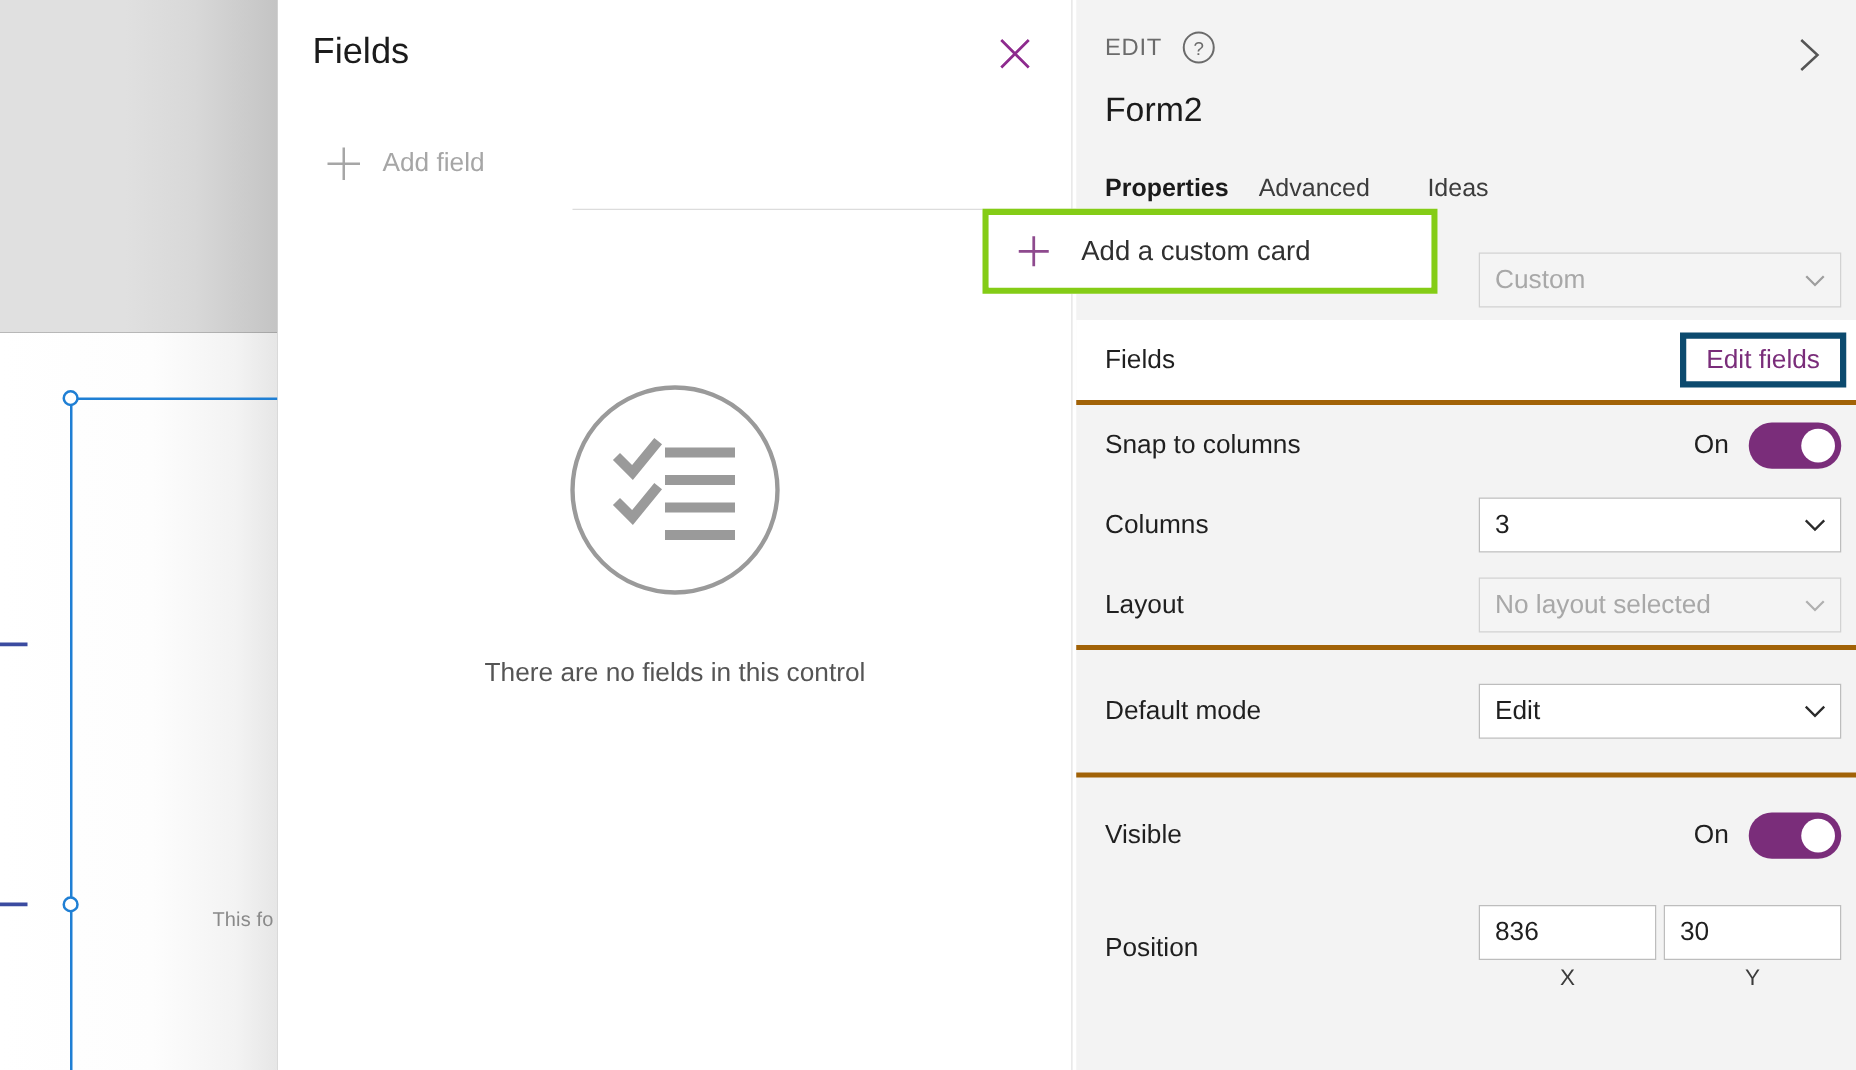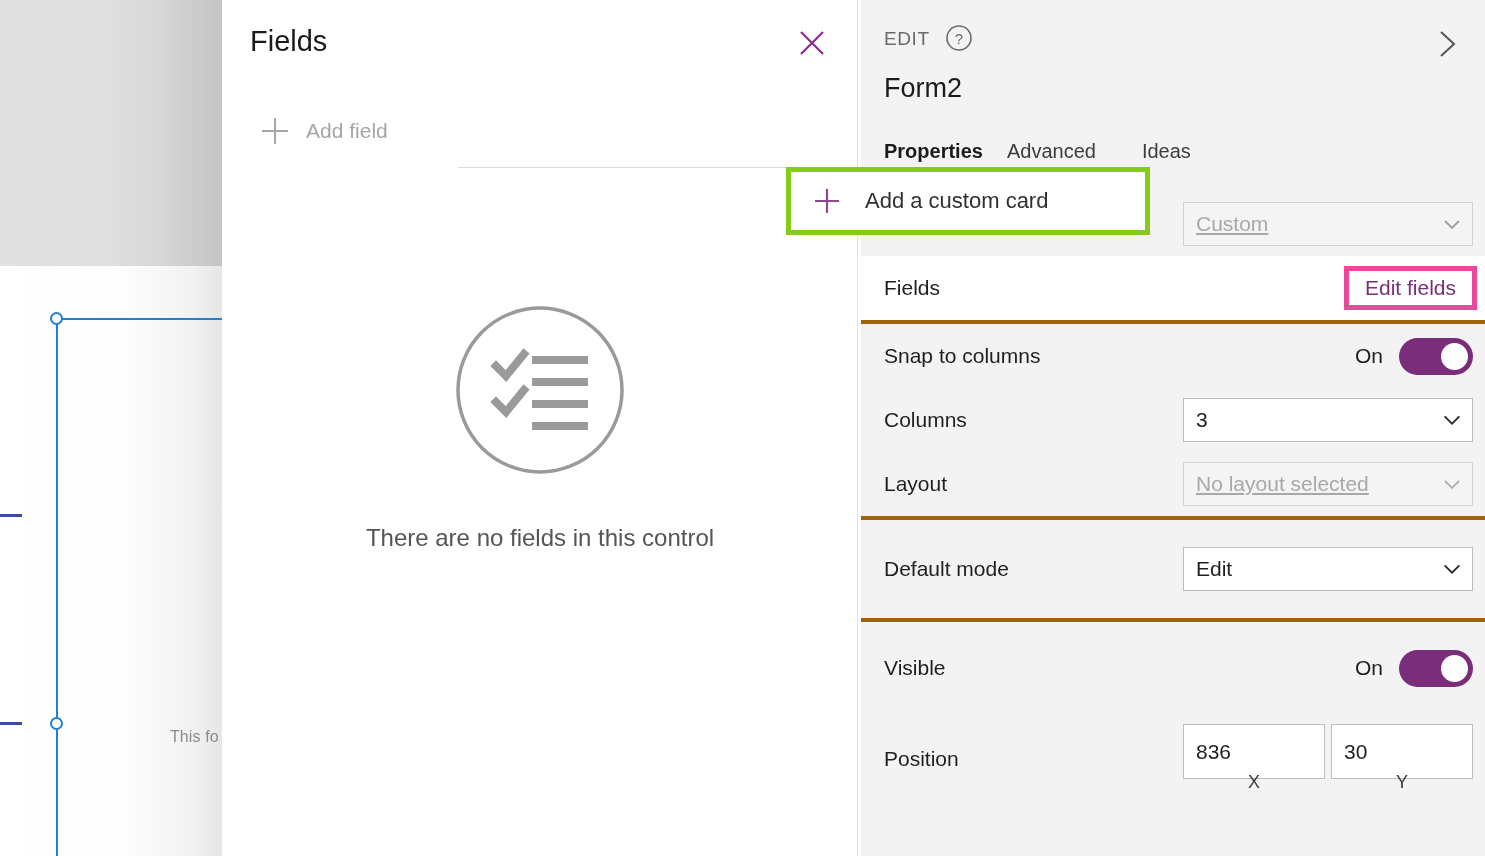--- a/index.html
+++ b/index.html
@@ -98,21 +98,21 @@
   }
 
   
   #empty-state {
     position: absolute; left: 0; top: 0; width: 636px; height: 856px;
     display: flex; flex-direction: column; align-items: center; justify-content: center;
     pointer-events: none;
   }
   #empty-icon { margin-bottom: 44px; }
   #empty-text {
-    font-size: 24px; color: #555555; font-weight: 400;
+    font-size: 21px; color: #555555; font-weight: 400;
   }
 
   
   #menu-wrap {
     position: absolute; left: 786px; top: 167px; width: 364px; height: 68px;
     border: 5px solid #84cc16;
     background: #ffffff;
     z-index: 40;
   }
   #menu-item {
@@ -185,44 +185,44 @@
     border: 1px solid #bdbdbd; background: #ffffff;
     display: flex; align-items: center; padding: 0 8px 0 12px;
     cursor: pointer;
   }
   .select-box.disabled {
     background: #f4f4f4; border-color: #d2d2d2; cursor: default;
   }
   .select-value {
     flex: 1; font-size: 21px; color: #1f1f1f; white-space: nowrap; overflow: hidden;
   }
-  .select-box.disabled .select-value { color: #a8a8a8; text-decoration: underline; }
+  .select-box.disabled .select-value { color: #a8a8a8; }
   .chev { flex: none; width: 24px; height: 24px; display: flex; align-items: center; justify-content: center; }
 
   .link-btn {
     font-size: 21px; color: #7a2d7a; cursor: pointer; white-space: nowrap;
   }
   #edit-fields-highlight {
     position: absolute; right: 8px; top: 10px;
-    padding: 5px 16px; border: 5px solid #ec4899; background: #ffffff;
+    padding: 5px 16px; border: 5px solid #0c4a6e; background: #ffffff;
   }
 
   .toggle-wrap { display: flex; align-items: center; }
   .toggle-state { font-size: 21px; color: #1f1f1f; margin-right: 16px; }
   .toggle {
     width: 74px; height: 37px; border-radius: 19px; background: #7a2d7a;
     position: relative; cursor: pointer;
   }
   .toggle .knob {
     position: absolute; right: 5px; top: 5px;
     width: 27px; height: 27px; border-radius: 50%; background: #ffffff;
   }
 
   .num-input {
-    width: 142px; height: 55px; border: 1px solid #bdbdbd; background: #ffffff;
+    width: 142px; height: 44px; border: 1px solid #bdbdbd; background: #ffffff;
     display: flex; align-items: center; padding-left: 12px;
     font-size: 21px; color: #1f1f1f; cursor: text;
   }
   #pos-inputs { position: absolute; right: 12px; top: 10px; display: flex; gap: 6px; }
   #pos-axis-labels {
     position: absolute; right: 12px; top: 58px; display: flex; gap: 6px;
   }
   .axis-label {
     width: 142px; text-align: center; font-size: 18px; color: #3c3c3c;
   }

